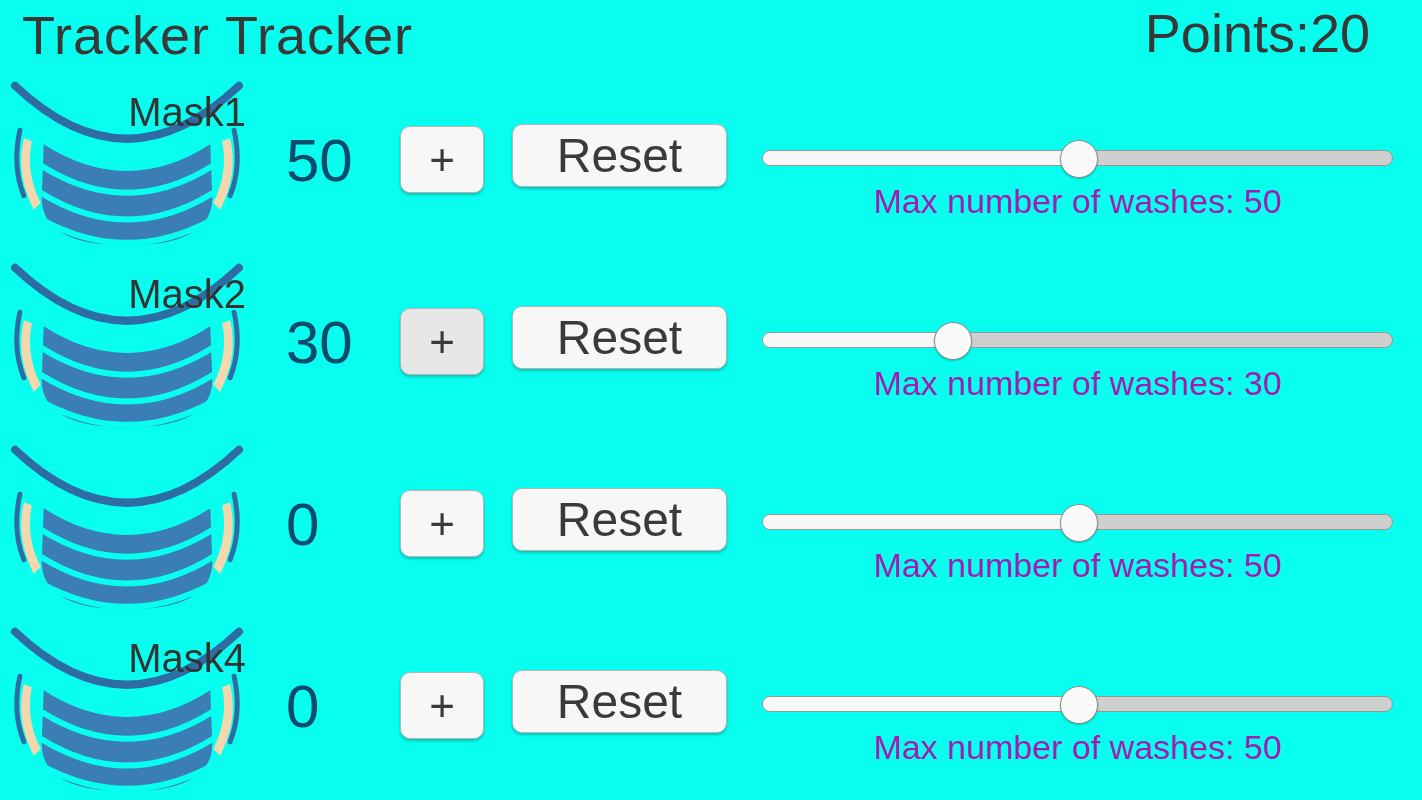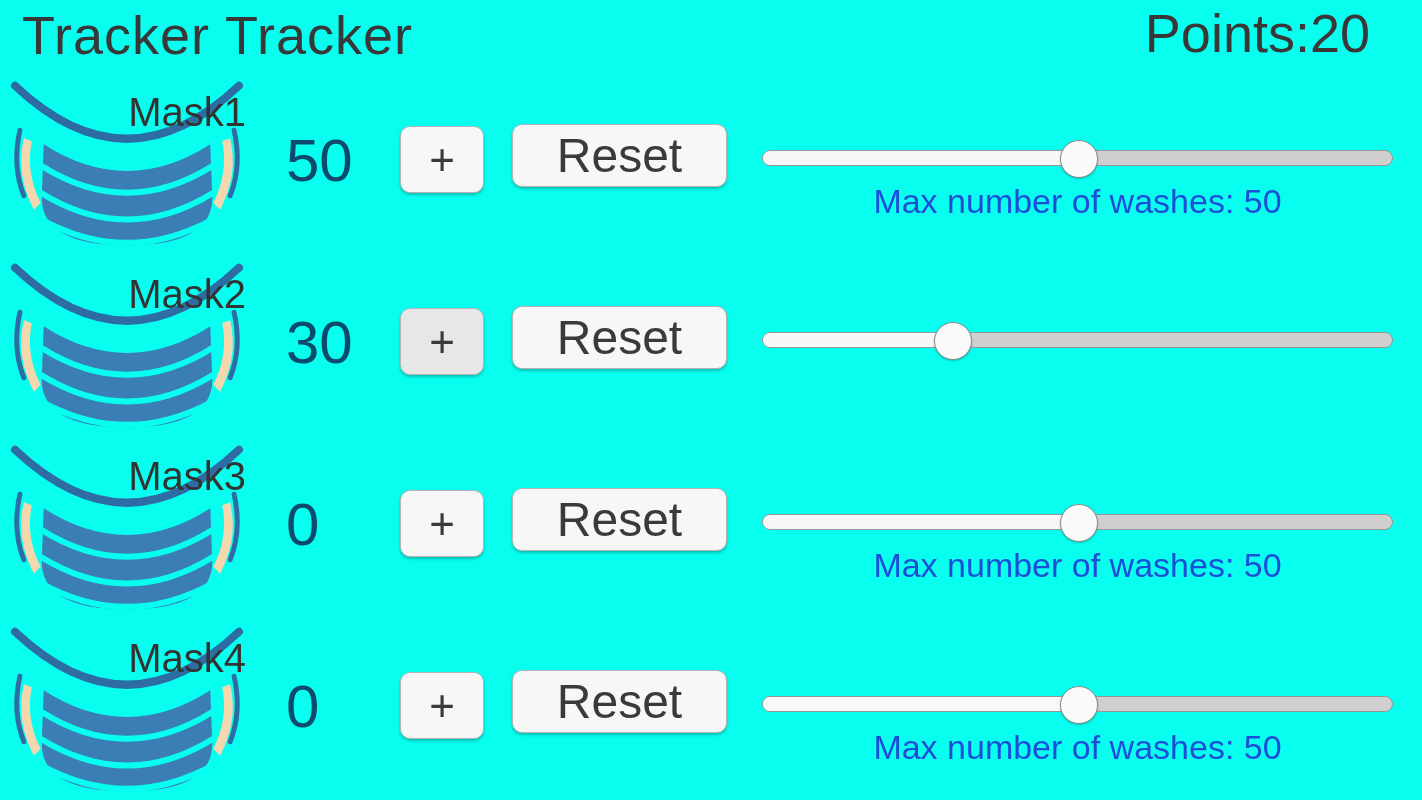--- a/index.html
+++ b/index.html
@@ -78,21 +78,21 @@
     width: 36px; height: 36px;
     margin-left: -18px;
     background: #FAFAFA;
     border: 1px solid #8D8D8D;
     border-radius: 50%;
     box-shadow: 0 1px 2px rgba(0,0,0,0.25);
     cursor: pointer;
   }
   .slider-label {
     position: absolute; top: 102px; left: 0; width: 100%;
-    text-align: center; font-size: 34px; color: #1d4ed8;
+    text-align: center; font-size: 34px; color: #a21caf;
     white-space: nowrap;
   }
 </style>
 </head>
 <body style="background: rgb(8, 255, 240);">
 
 <div class="title">Tracker Tracker</div>
 <div class="points"><span>Points:</span><span>20</span></div>
 
 <div id="rows">
@@ -149,20 +149,21 @@
       <div class="mask-label">Mask2</div>
     </div>
     <div class="count">30</div>
     <button class="btn plus-btn pressed">+</button>
     <button class="btn reset-btn">Reset</button>
     <div class="slider-group">
       <div class="slider">
         <div class="slider-fill" style="width: 30%;"></div>
         <div class="slider-thumb" style="left: 30%;"></div>
       </div>
+      <div class="slider-label">Max number of washes: 30</div>
     </div>
   </div>
 
   <div class="row" style="top: 444px;">
     <div class="mask-wrap">
       <svg width="238" height="170" viewBox="0 0 240 170">
 
         <path d="M12,50 Q4,86 16,116" fill="none" stroke="#2E6DA4" stroke-width="5" stroke-linecap="round"></path>
         <path d="M228,50 Q236,86 224,116" fill="none" stroke="#2E6DA4" stroke-width="5" stroke-linecap="round"></path>
 
@@ -170,21 +171,20 @@
         <path d="M224,58 C230,84 226,106 214,130 L207,123 C218,102 220,80 216,61 Z" fill="#F5D7AE"></path>
 
         <path d="M7,5 Q120,112 233,5" fill="none" stroke="#2E6DA4" stroke-width="8" stroke-linecap="round"></path>
 
         <path d="M36,64 Q120,118 204,64 L206,118 Q206,166 120,166 Q34,166 34,118 Z" fill="#3B7EB5"></path>
 
         <path d="M34,86 Q120,140 206,86" fill="none" stroke="#08FFF0" stroke-width="6"></path>
         <path d="M33,113 Q120,167 207,113" fill="none" stroke="#08FFF0" stroke-width="6"></path>
         <path d="M32,139 Q120,188 208,139" fill="none" stroke="#08FFF0" stroke-width="6"></path>
       </svg>
-      <div class="mask-label">Mask3</div>
     </div>
     <div class="count">0</div>
     <button class="btn plus-btn">+</button>
     <button class="btn reset-btn">Reset</button>
     <div class="slider-group">
       <div class="slider">
         <div class="slider-fill" style="width: 50%;"></div>
         <div class="slider-thumb" style="left: 50%;"></div>
       </div>
       <div class="slider-label">Max number of washes: 50</div>

